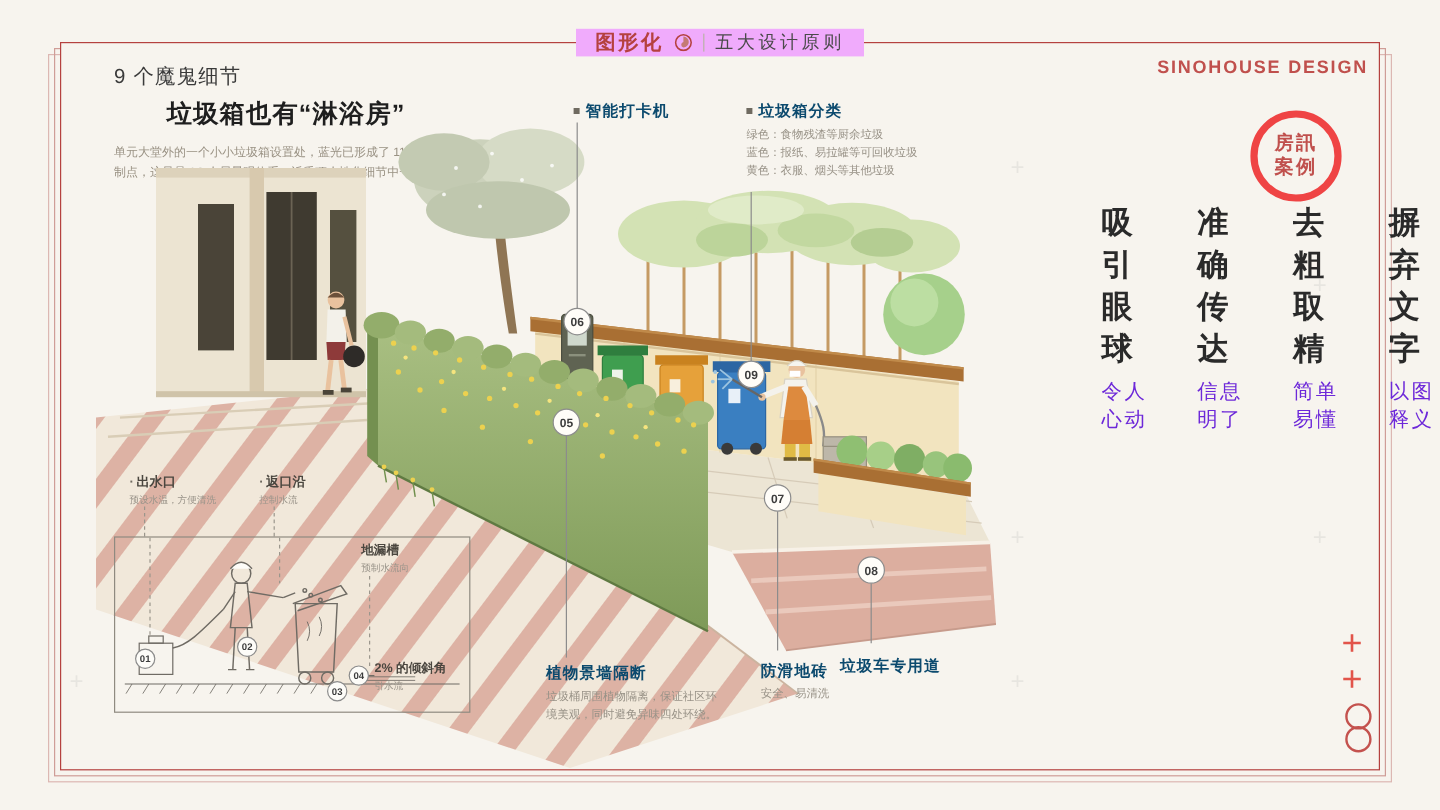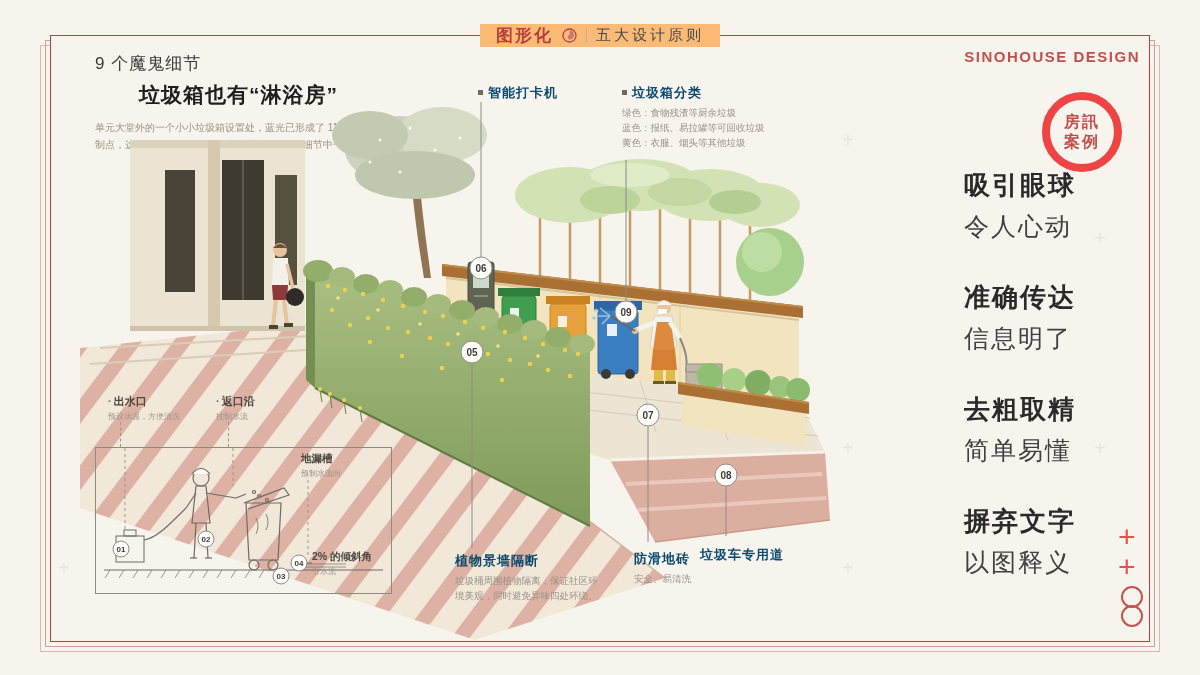--- a/index.html
+++ b/index.html
@@ -9,42 +9,42 @@
   
   .frame{position:absolute;border:1px solid;pointer-events:none;}
   .frame-3{left:40px;top:45px;width:1118px;height:605px;border-color:#dcb7b2;z-index:0;}
   .frame-2{left:45px;top:40px;width:1108px;height:605px;border-color:#cf9d97;z-index:1;}
   .panel{position:absolute;left:50px;top:35px;width:1098px;height:605px;border:1px solid #b5413f;background:#f7f4ee;z-index:2;}
 
   .content{position:absolute;left:0;top:0;width:1200px;height:675px;z-index:3;}
 
   
   .topbar{position:absolute;left:0;top:24px;width:1200px;display:flex;justify-content:center;z-index:4;}
-  .topbar-inner{display:flex;align-items:center;gap:9px;background:#fdba74;padding:0 16px;}
+  .topbar-inner{display:flex;align-items:center;gap:9px;background:#f0abfc;padding:0 16px;}
   .badge{font-family:"Liberation Serif",serif;font-weight:bold;font-size:17px;color:#b5413f;letter-spacing:2px;}
   .swirl{width:15px;height:15px;}
   .vdiv{width:1px;height:15px;background:#b9b2a6;}
   .subtitle{font-size:15px;color:#4a4a4a;letter-spacing:3px;}
   .brand{position:absolute;top:48px;right:60px;font-size:15px;letter-spacing:1.5px;color:#c0504d;font-weight:bold;}
 
   
   .title-block{position:absolute;left:95px;top:52px;}
   .kicker{font-size:17px;color:#3a3a3a;letter-spacing:1px;}
   .heading{font-size:21px;font-weight:bold;color:#1e1e1e;margin-top:6px;letter-spacing:1px;margin-left:44px;}
   .tdesc{margin-top:10px;font-size:10px;color:#999183;line-height:1.7;}
 
   
-  .stamp{position:absolute;left:1042px;top:92px;width:64px;height:64px;border:8px solid #ef4444;border-radius:50%;
+  .stamp{position:absolute;left:1042px;top:92px;width:64px;height:64px;border:6px solid #ef4444;border-radius:50%;
          display:flex;flex-direction:column;align-items:center;justify-content:center;
          color:#c0504d;font-family:"Liberation Serif",serif;font-weight:bold;font-size:16px;line-height:1.25;letter-spacing:2px;}
 
   
-  .principles{position:absolute;left:964px;top:168px;display:flex;flex-direction:column;gap:37px;align-items:center;}
+  .principles{position:absolute;left:918px;top:168px;display:flex;flex-direction:row;gap:37px;align-items:center;}
   .principle .p-title{font-size:26px;font-weight:bold;color:#2a2a2a;letter-spacing:2px;}
-  .principle .p-sub{font-size:25px;color:#404040;margin-top:7px;letter-spacing:2px;}
+  .principle .p-sub{font-size:17px;color:#6d28d9;margin-top:7px;letter-spacing:2px;}
 
   
   .plus-red{position:absolute;color:#e2544a;font-size:30px;font-weight:400;line-height:1;}
   .wm-plus{position:absolute;color:#8f8f8f;opacity:.14;font-size:20px;line-height:1;}
   .infinity{position:absolute;left:1118px;top:584px;}
 
   
   .ann{position:absolute;}
   .ann .t{font-size:13px;font-weight:bold;color:#0c4a6e;letter-spacing:1px;white-space:nowrap;}
   .ann .bullet{display:inline-block;width:5px;height:5px;background:#6f6a60;margin-right:5px;vertical-align:2px;}

